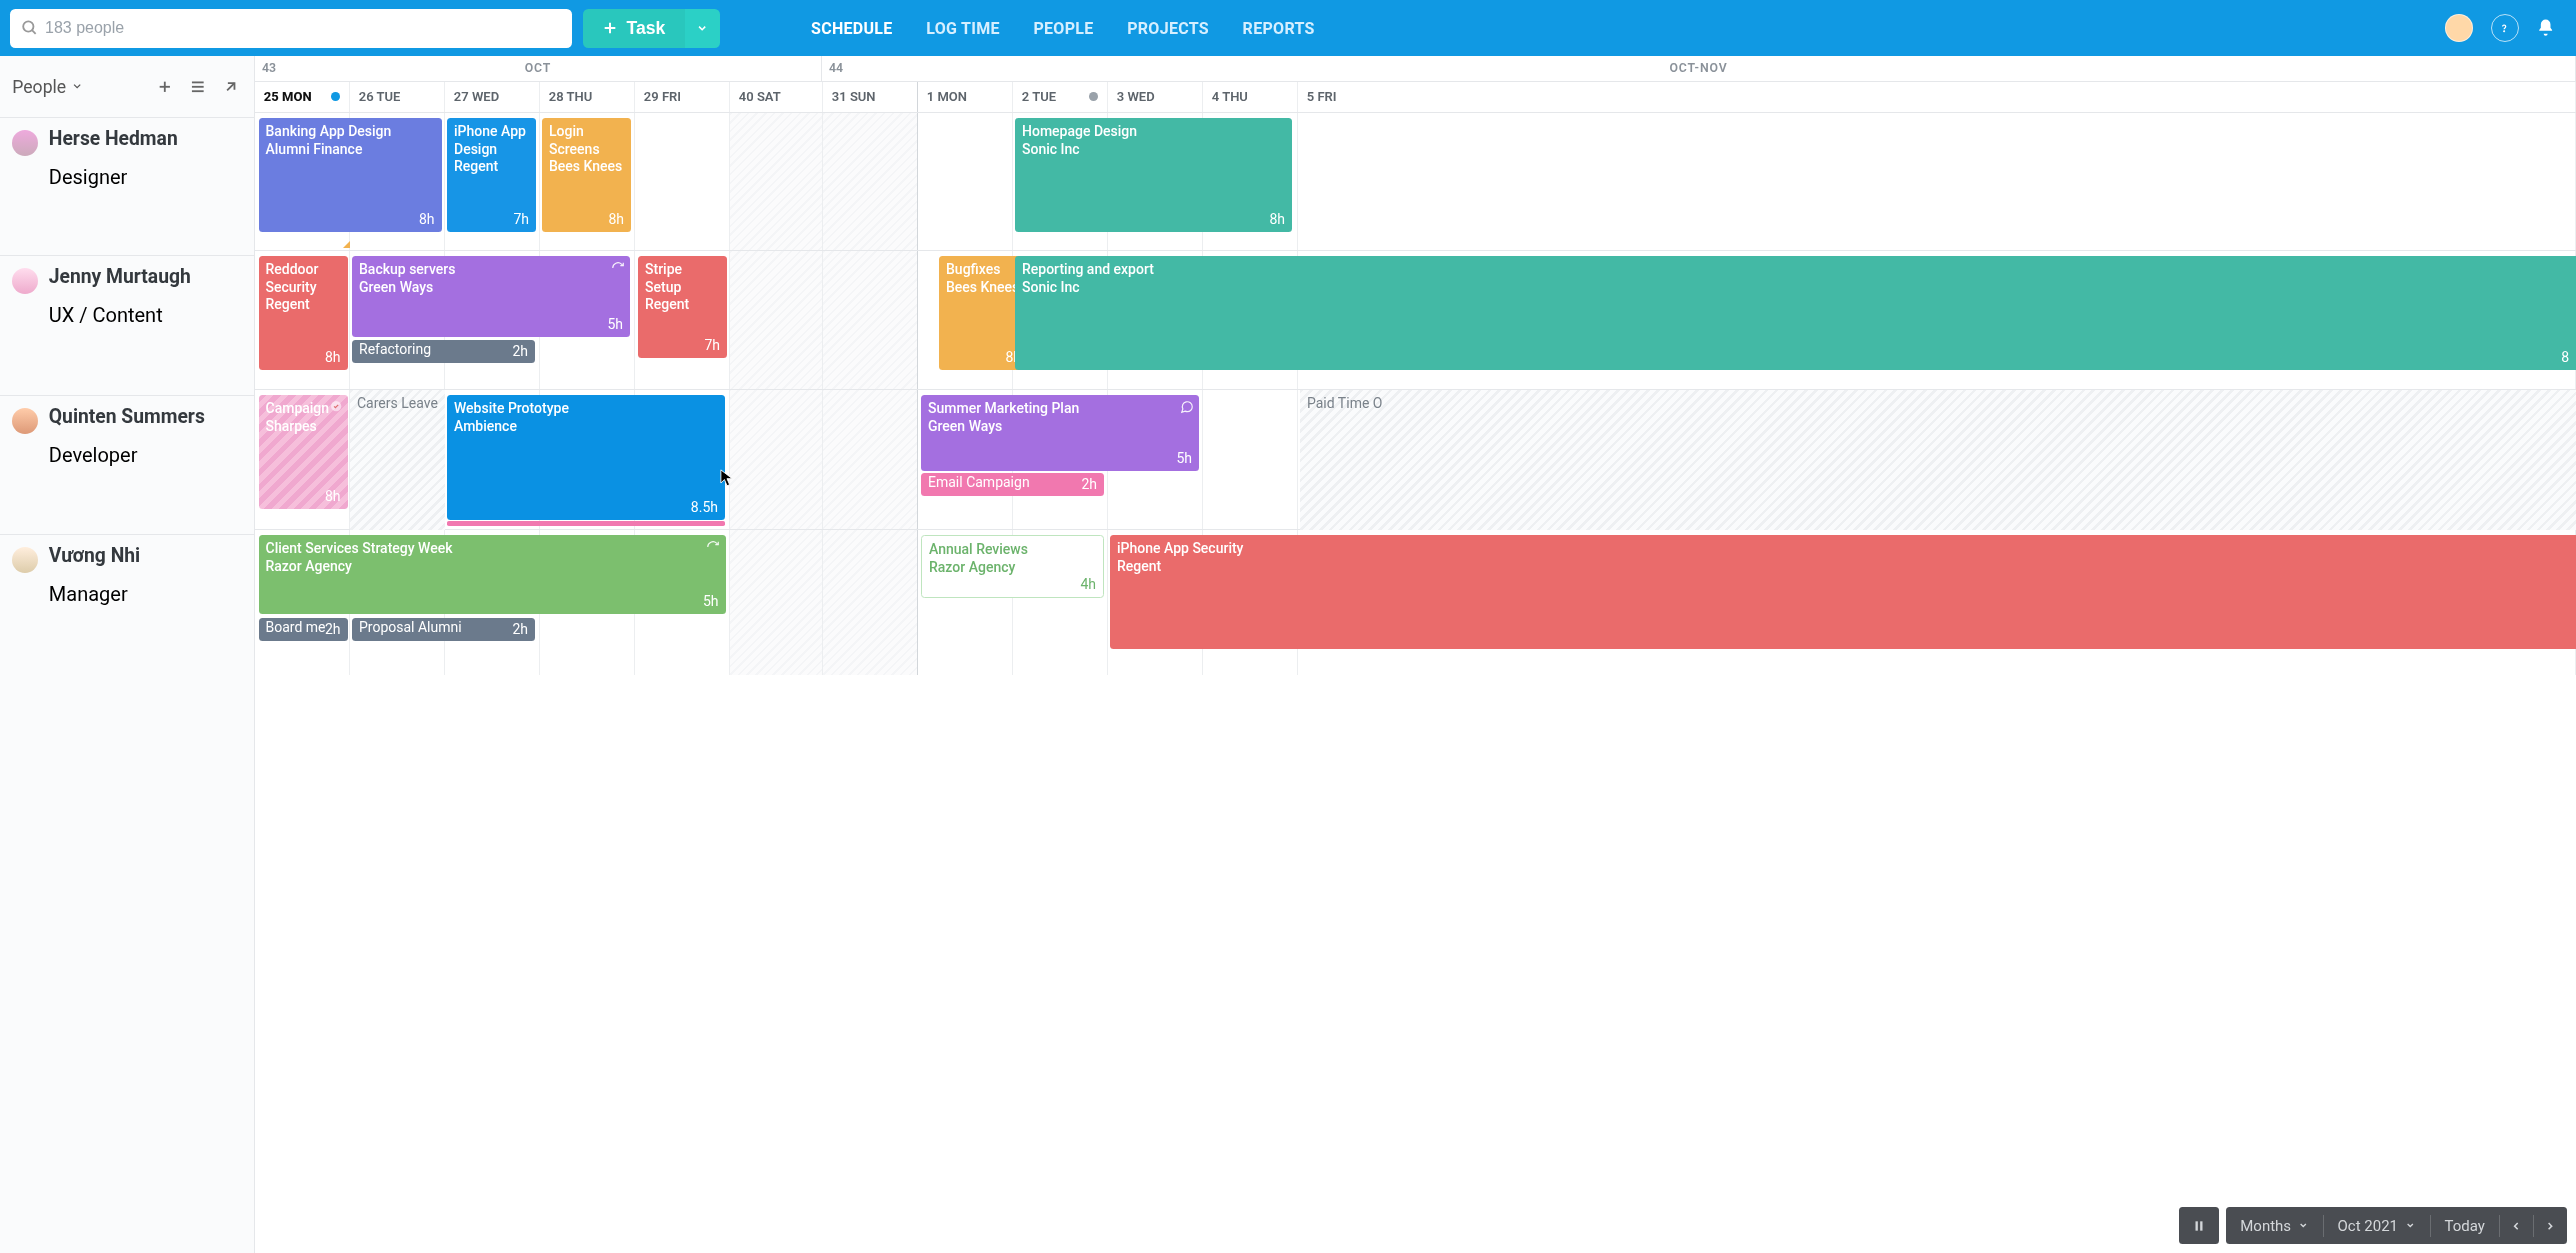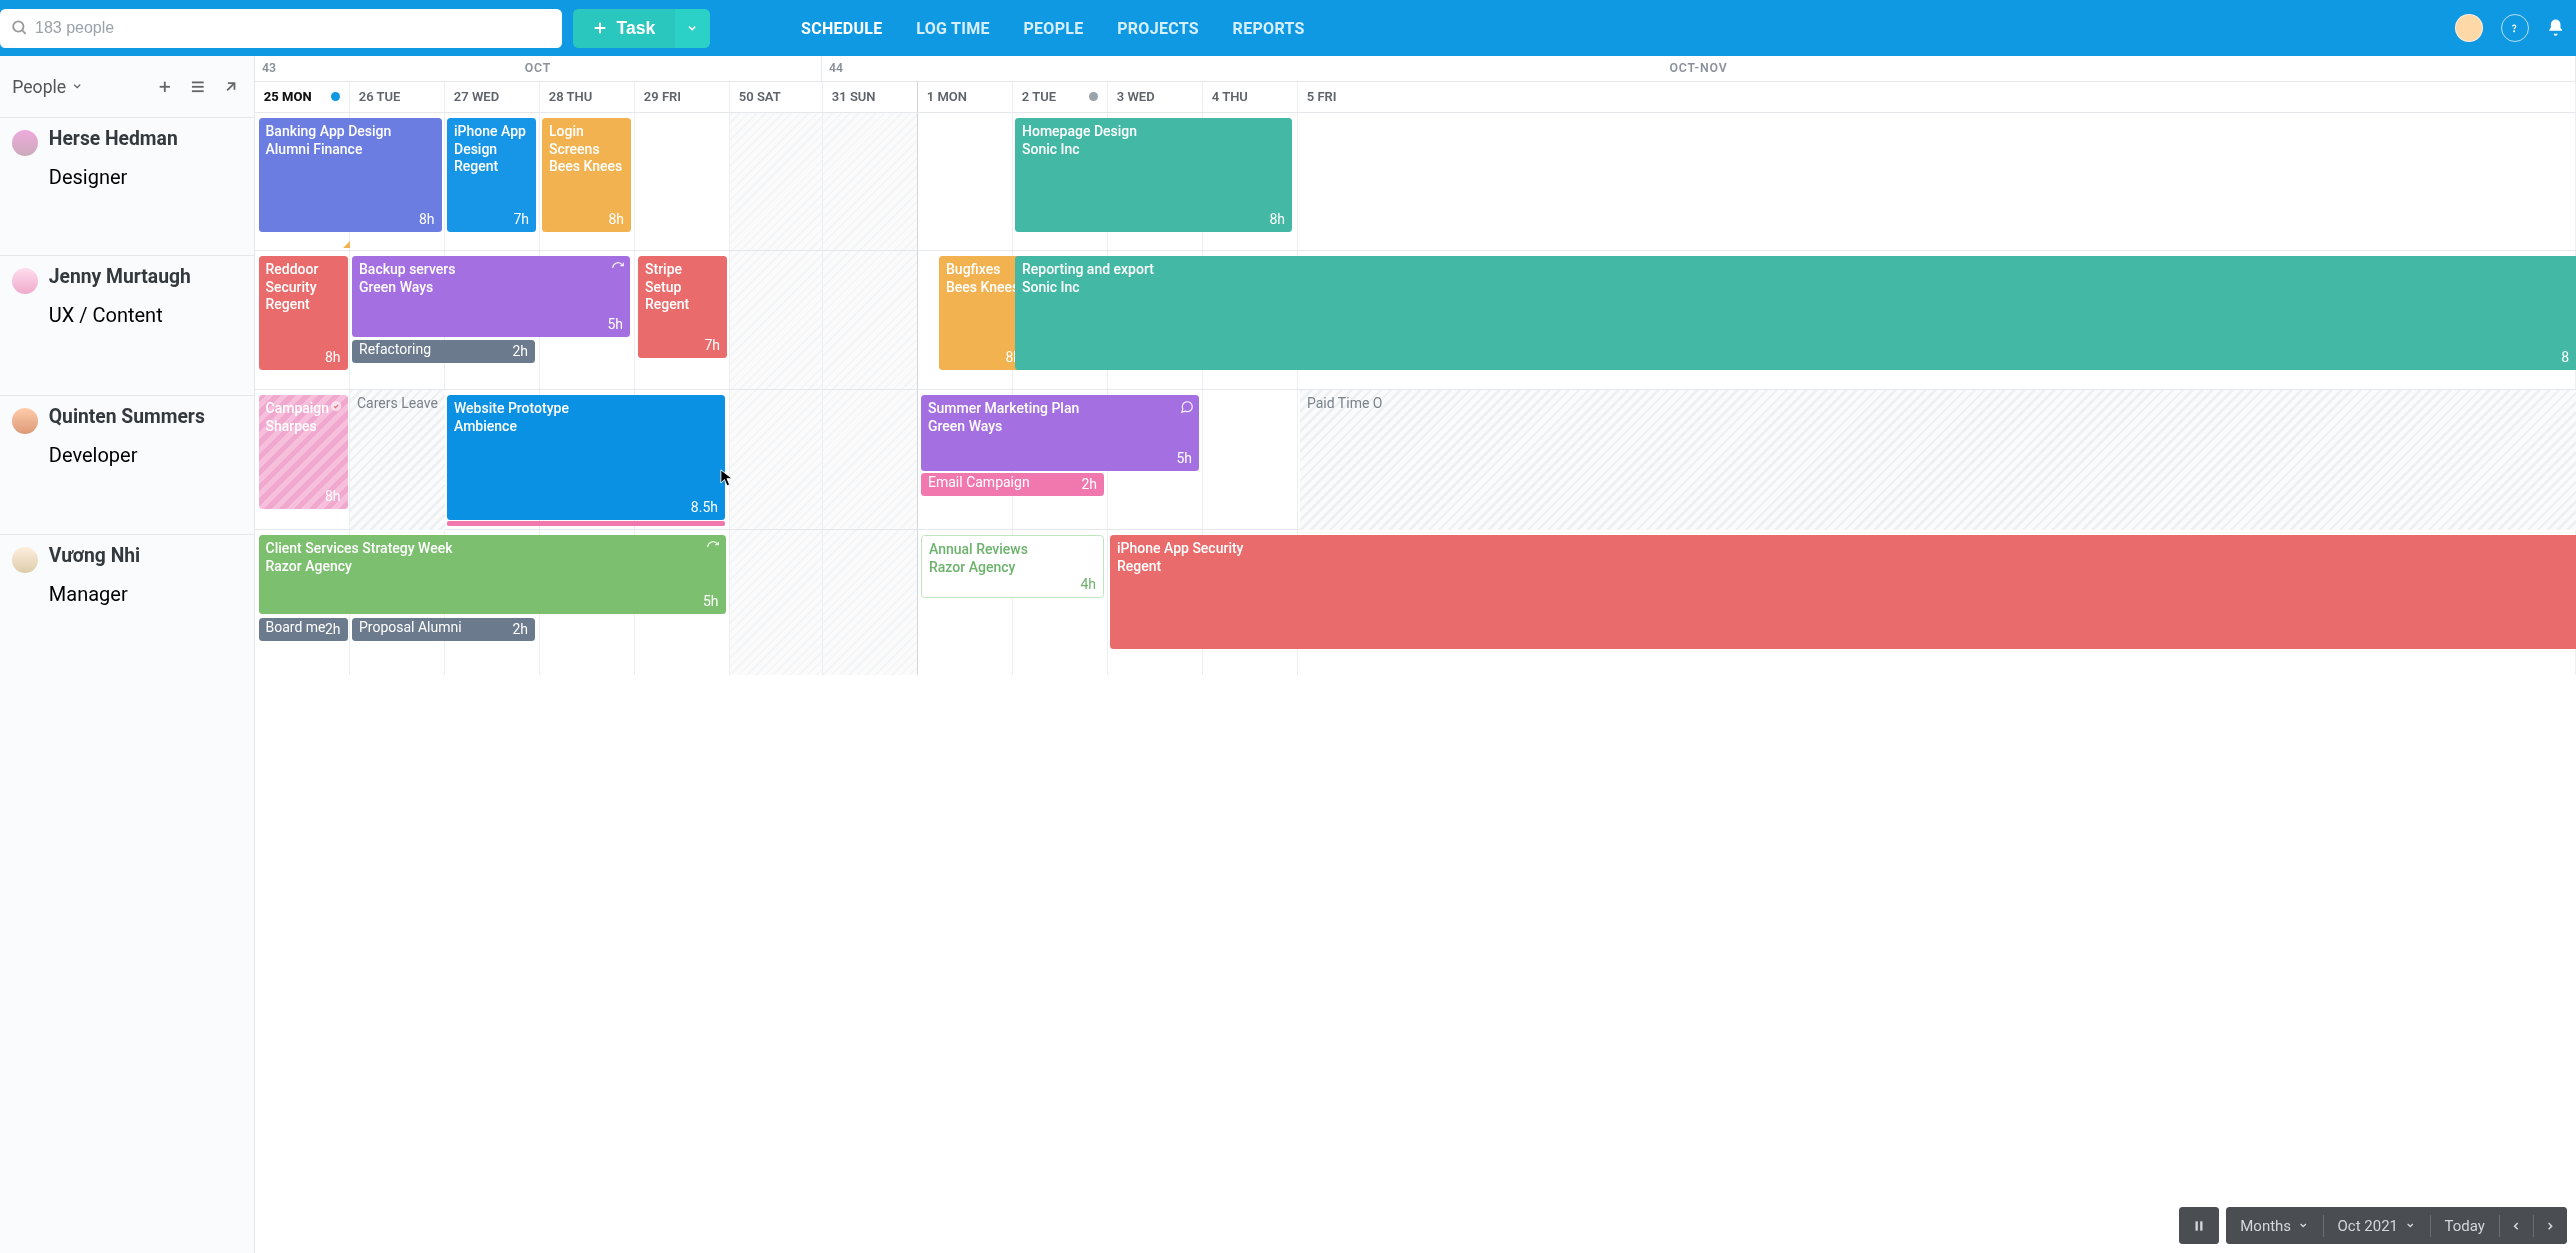--- a/index.html
+++ b/index.html
@@ -1,20 +1,20 @@
 <!DOCTYPE html>
 <html style="font-size:14px"><head>
 <meta charset="utf-8">
 <style>
 * { box-sizing: border-box; margin: 0; padding: 0; }
 body { font-family: -apple-system, BlinkMacSystemFont, "Segoe UI", Roboto, Arial, sans-serif; font-size: 12.3px; color: #333; background: #fff; overflow: hidden; }
 .app { display: flex; flex-direction: column; height: 100vh; }
 
 
-.topbar { background: #1099e3; display: flex; align-items: center; padding: 7px 0; gap: 10.5px; height: 56px; }
+.topbar { background: #1099e3; display: flex; align-items: center; padding: 7px 10px; gap: 10.5px; height: 56px; }
 .search-wrap { position: relative; flex: 0 0 562px; }
 .search-wrap .search-icon { position: absolute; left: 10.5px; top: 50%; transform: translateY(-50%); color: #999; }
 .search-input { width: 100%; height: 39px; border-radius: 5.3px; border: none; padding: 0 12.3px 0 35px; font-size: 16px; color: #7a828a; }
 .search-input::placeholder { color: #9aa2aa; }
 .btn-task-wrap { display: flex; }
 .btn-task { background: #29c7bd; color: #fff; border: none; height: 39px; padding: 0 19.3px; font-size: 17.6px; font-weight: 600; border-radius: 5.3px 0 0 5.3px; display: flex; align-items: center; gap: 8.8px; cursor: pointer; }
 .btn-task-dd { background: #2bd0c6; color: #fff; border: none; height: 39px; width: 35px; border-radius: 0 5.3px 5.3px 0; display: flex; align-items: center; justify-content: center; cursor: pointer; }
 .nav { display: flex; gap: 30px; margin-left: 79px; }
 .nav-item { color: #d6efff; font-weight: 700; font-size: 16px; padding: 17.6px 1.8px; cursor: pointer; position: relative; letter-spacing: 0.3px; }
 .nav-item.active { color: #fff; }
@@ -214,21 +214,21 @@
           <div class="day-cell" style="width:95px;">
               <span>27 WED</span>
             </div>
           <div class="day-cell" style="width:95px;">
               <span>28 THU</span>
             </div>
           <div class="day-cell" style="width:95px;">
               <span>29 FRI</span>
             </div>
           <div class="day-cell" style="width:93px;">
-              <span>50 SAT</span>
+              <span>40 SAT</span>
             </div>
           <div class="day-cell" style="width:95px;border-right:1.8px solid #d2d6da;">
               <span>31 SUN</span>
             </div>
           <div class="day-cell" style="width:95px;">
               <span>1 MON</span>
             </div>
           <div class="day-cell" style="width:95px;">
               <span>2 TUE</span>
               <span class="dot grey"></span>

